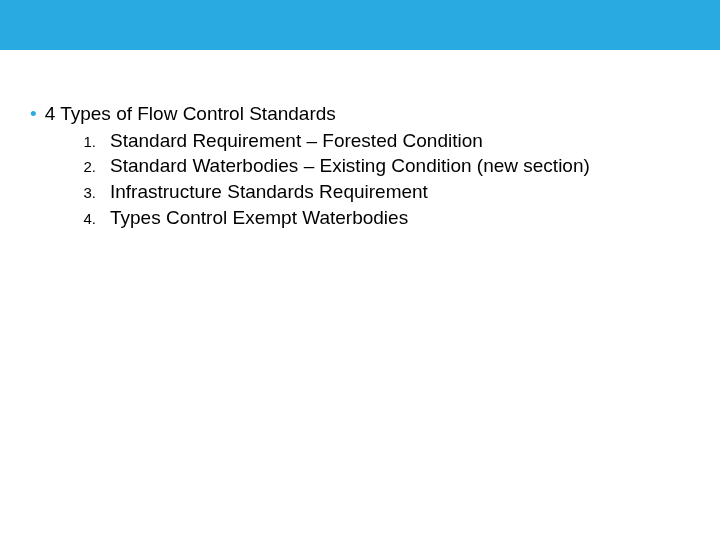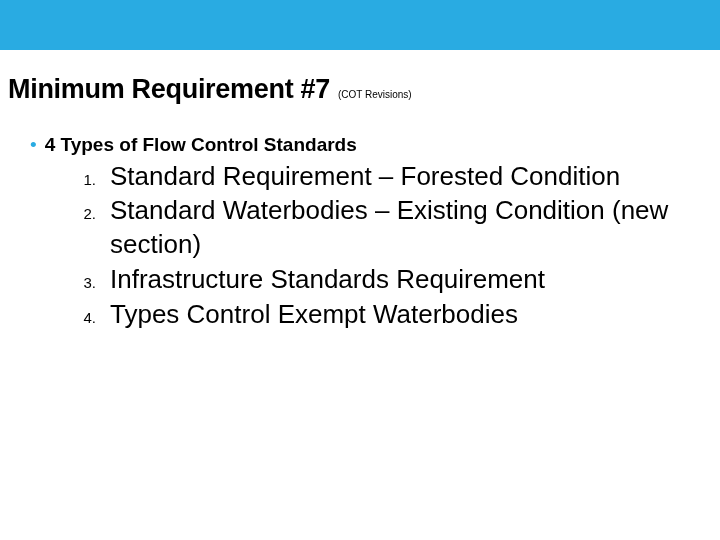--- a/index.html
+++ b/index.html
@@ -46,54 +46,49 @@
       display: flex;
     }
     .lead-bullet-marker {
       color: #29abe2;
       font-size: 19px;
       margin-right: 8px;
       flex-shrink: 0;
     }
     .lead-bullet-text {
       flex: 1;
-      font-weight: bold;
     }
     .numbered-list {
       padding-left: 34px;
       padding-top: 2px;
     }
     .num-item {
       display: flex;
       align-items: baseline;
       margin-bottom: 1px;
     }
     .num-marker {
       width: 32px;
       text-align: right;
       font-size: 15px;
       margin-right: 14px;
       flex-shrink: 0;
     }
     .num-text {
-      font-size: 26px;
+      font-size: 19px;
       flex: 1;
     }
   </style>
 </head>
 <body>
 
 <div class="banner"></div>
 
 <div class="content">
 
-  <div class="title-row">
-    <span class="title">Minimum Requirement #7</span>
-    <span class="subtitle">(COT Revisions)</span>
-  </div>
 
   <div class="body">
 
     <div class="lead-bullet-row">
       <span class="lead-bullet-marker">•</span>
       <span class="lead-bullet-text">4 Types of Flow Control Standards</span>
     </div>
 
     <div class="numbered-list">
 

